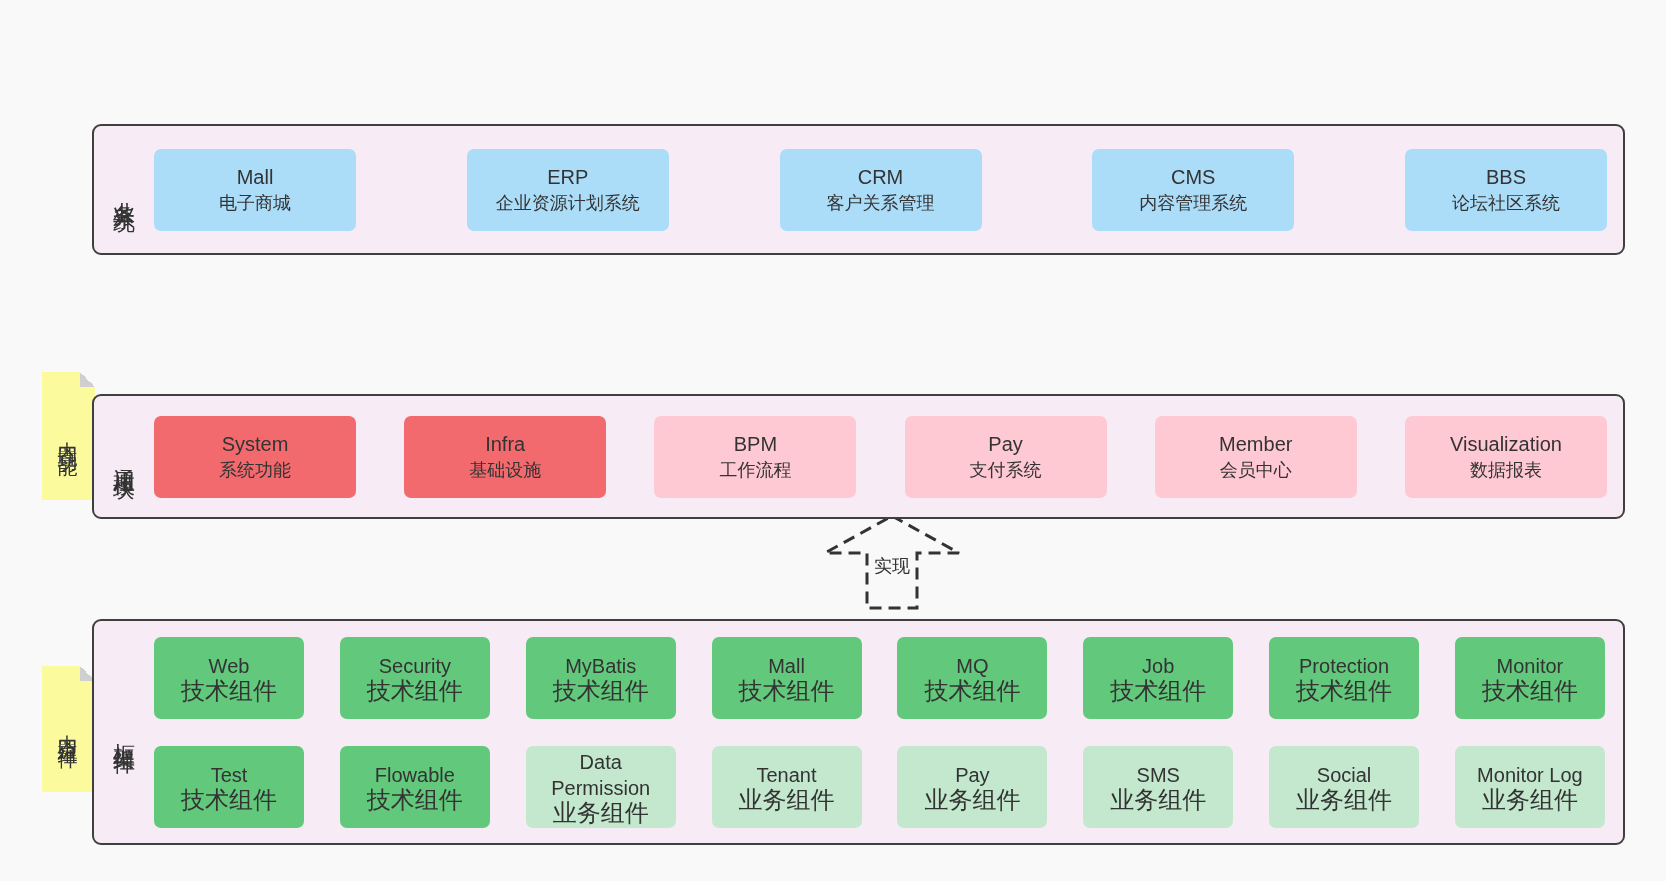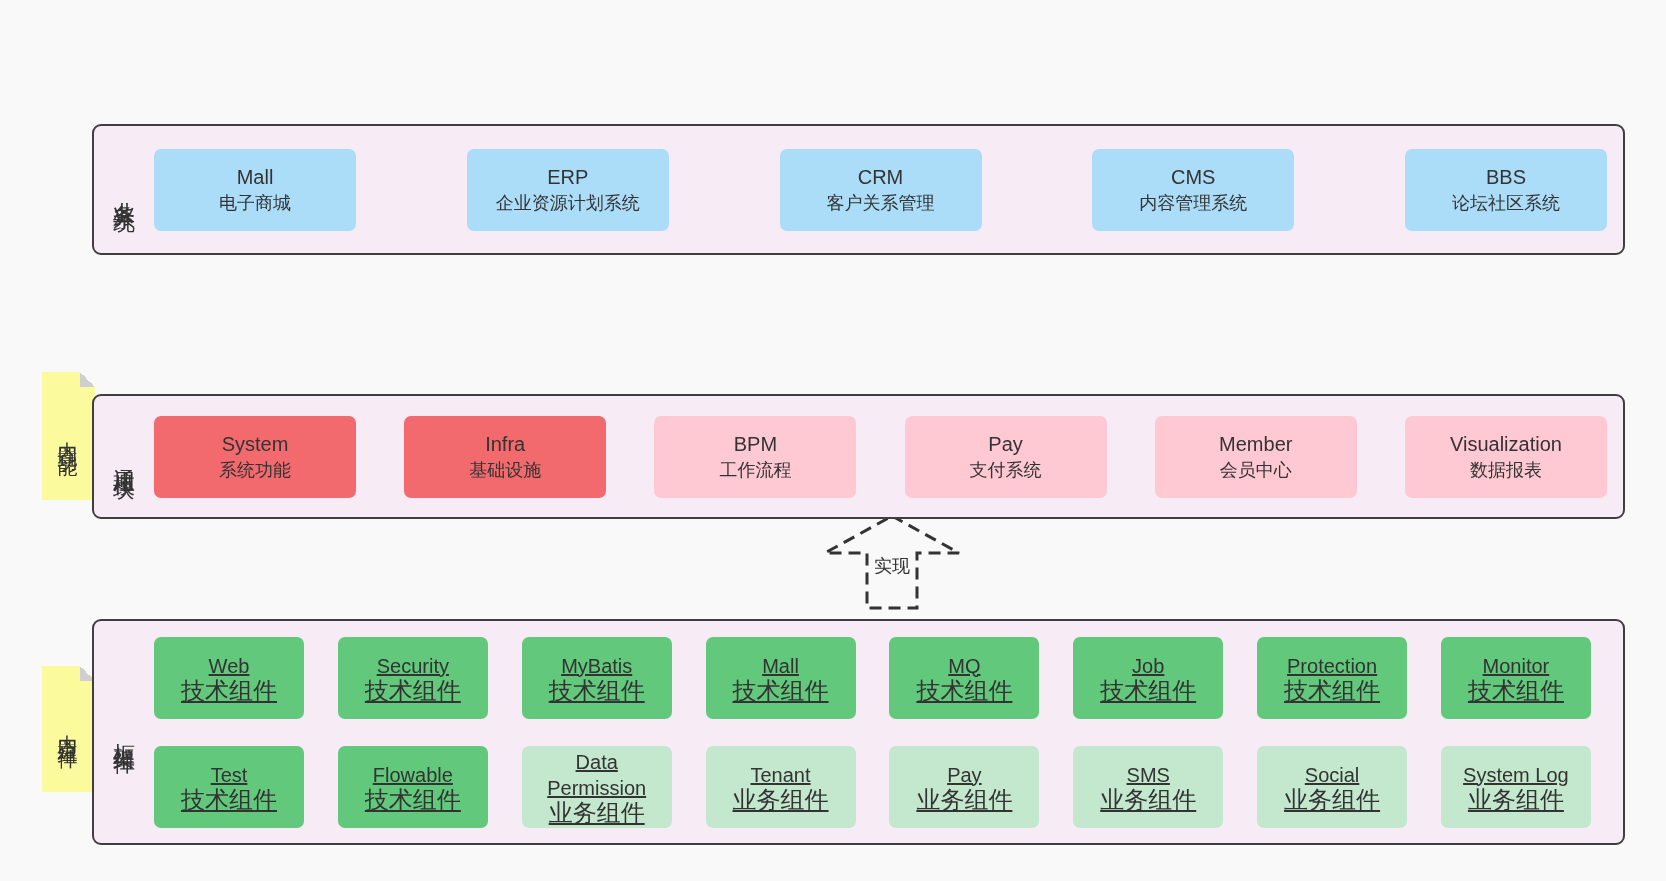--- a/index.html
+++ b/index.html
@@ -20,22 +20,21 @@
     width:60px;flex:0 0 60px;display:flex;align-items:center;justify-content:center;
     writing-mode:vertical-rl;text-orientation:upright;
     font-size:22px;letter-spacing:3px;color:#333;
   }
   .boxes{
     flex:1;display:flex;align-items:center;justify-content:space-between;
     padding-right:16px;
   }
   .boxes-grid{
     flex:1;display:flex;flex-direction:column;justify-content:center;gap:27px;
-    padding-right:32px;
-    text-decoration:underline;
+    padding-right:18px;
   }
   .boxes-grid .row{display:flex;justify-content:space-between;}
   
   .box{
     border-radius:7px;display:flex;flex-direction:column;align-items:center;
     justify-content:center;text-align:center;color:#333;box-sizing:border-box;
   }
   .box-lg{width:202px;height:82px;}
   .box-sm{width:150px;height:82px;padding:0 8px;}
   .box-title{font-size:20px;line-height:27px;}
@@ -209,20 +208,20 @@
         </div>
         <div class="box box-sm" data-variant="green-light">
           <div class="box-title">SMS</div>
           <div class="box-sub">业务组件</div>
         </div>
         <div class="box box-sm" data-variant="green-light">
           <div class="box-title">Social</div>
           <div class="box-sub">业务组件</div>
         </div>
         <div class="box box-sm" data-variant="green-light">
-          <div class="box-title">System Log</div>
+          <div class="box-title">Monitor Log</div>
           <div class="box-sub">业务组件</div>
         </div>
       </div>
     </div>
   </div>
 
 </div>
 
 </body></html>

